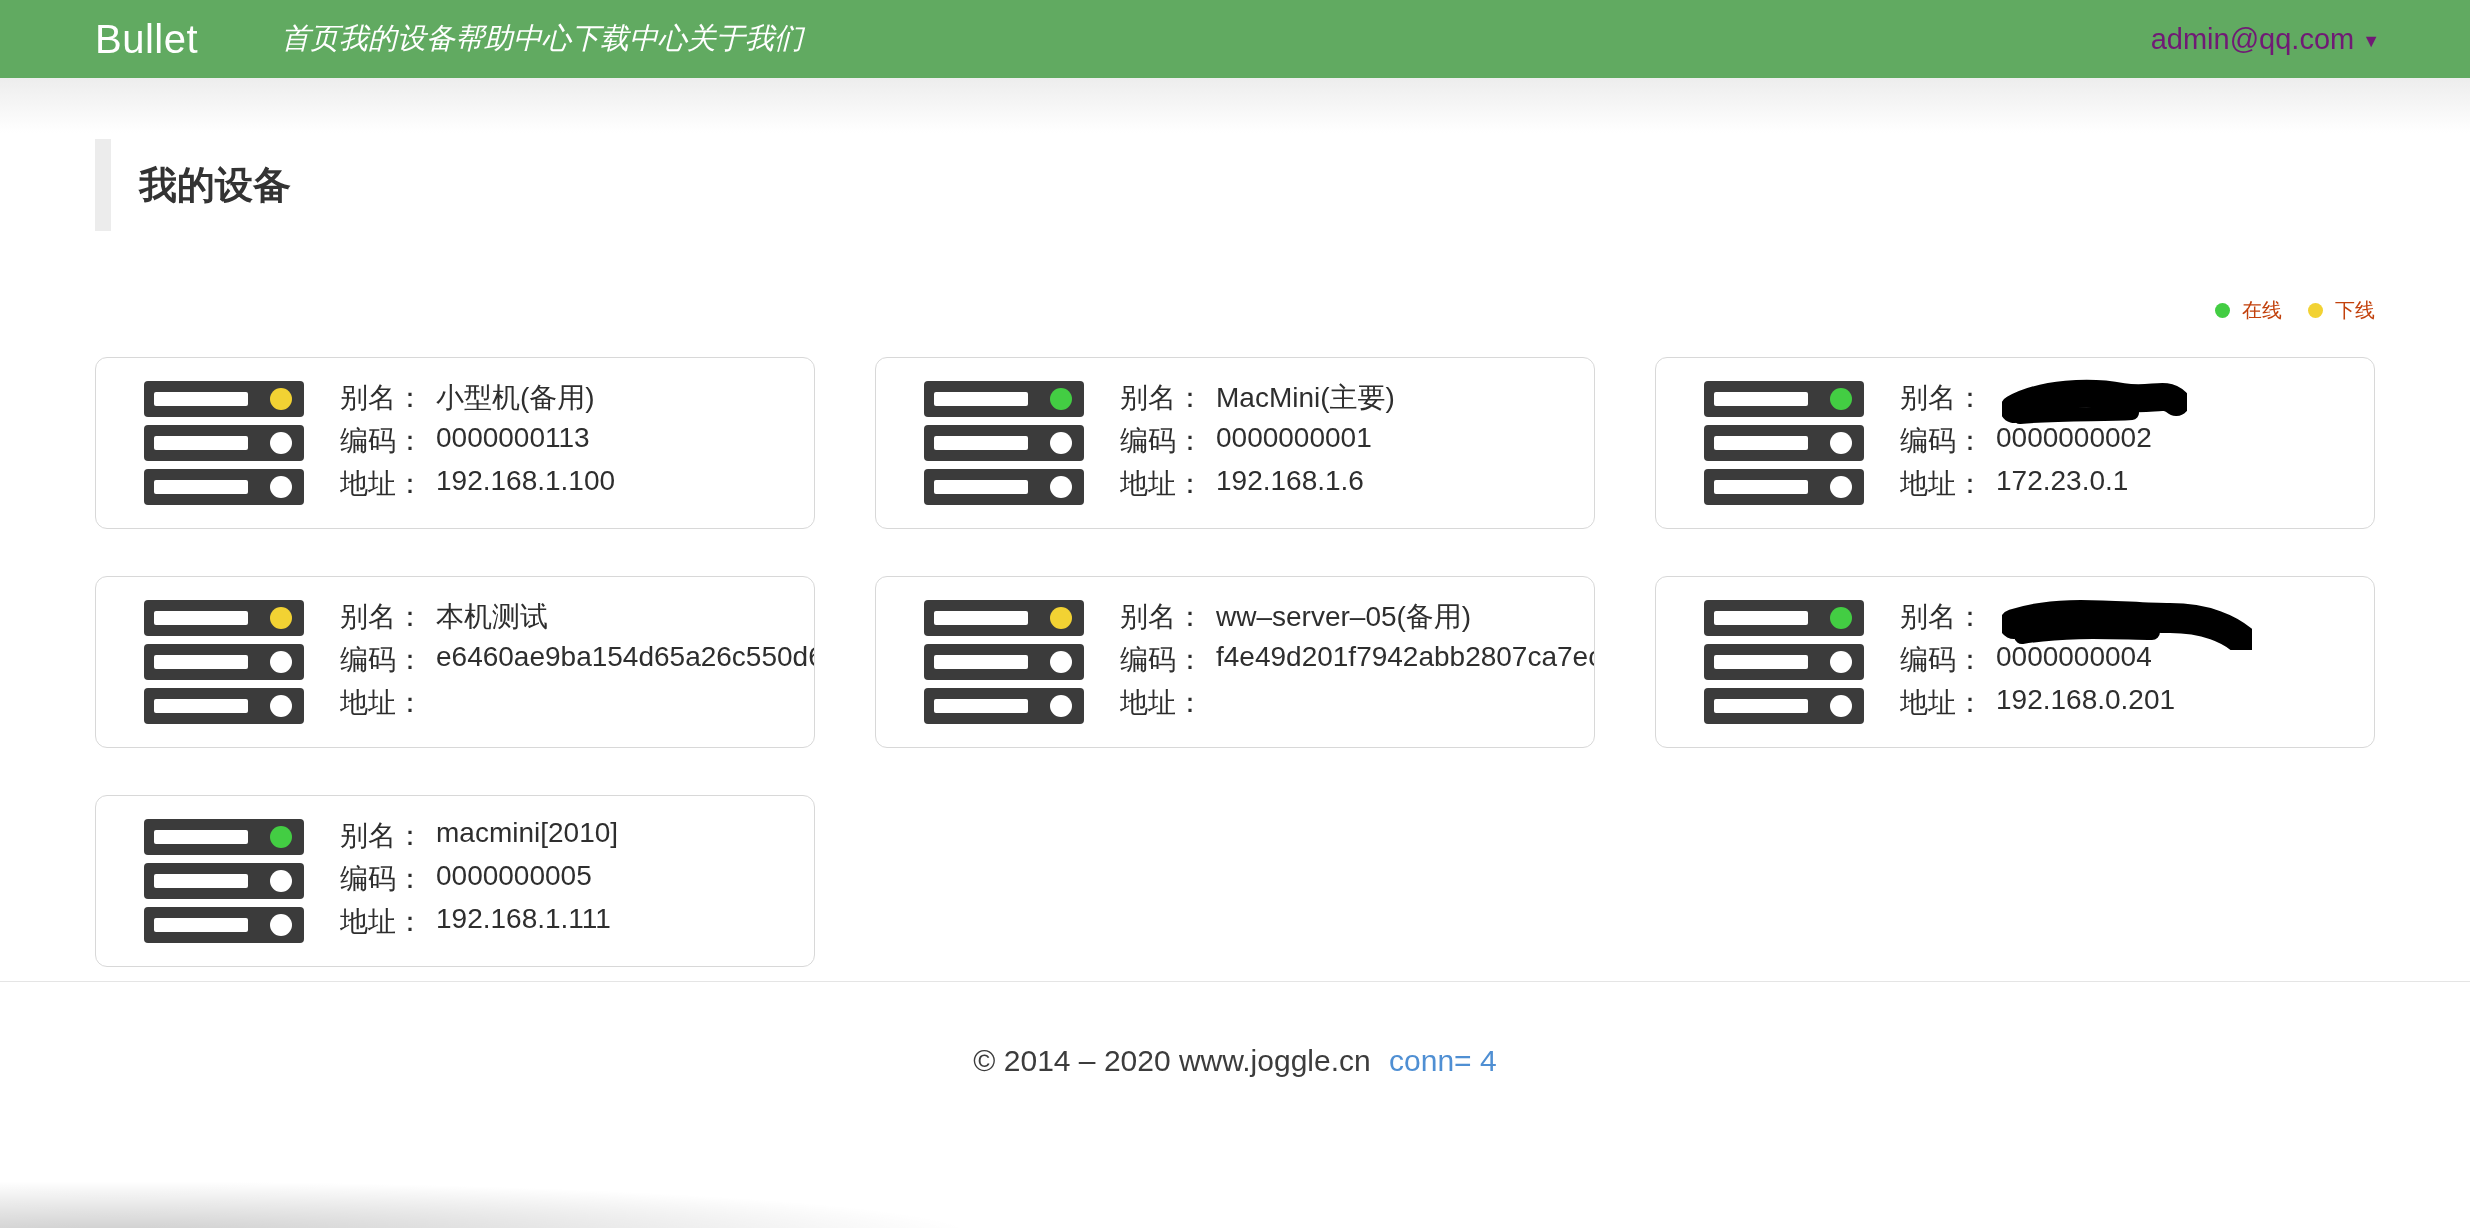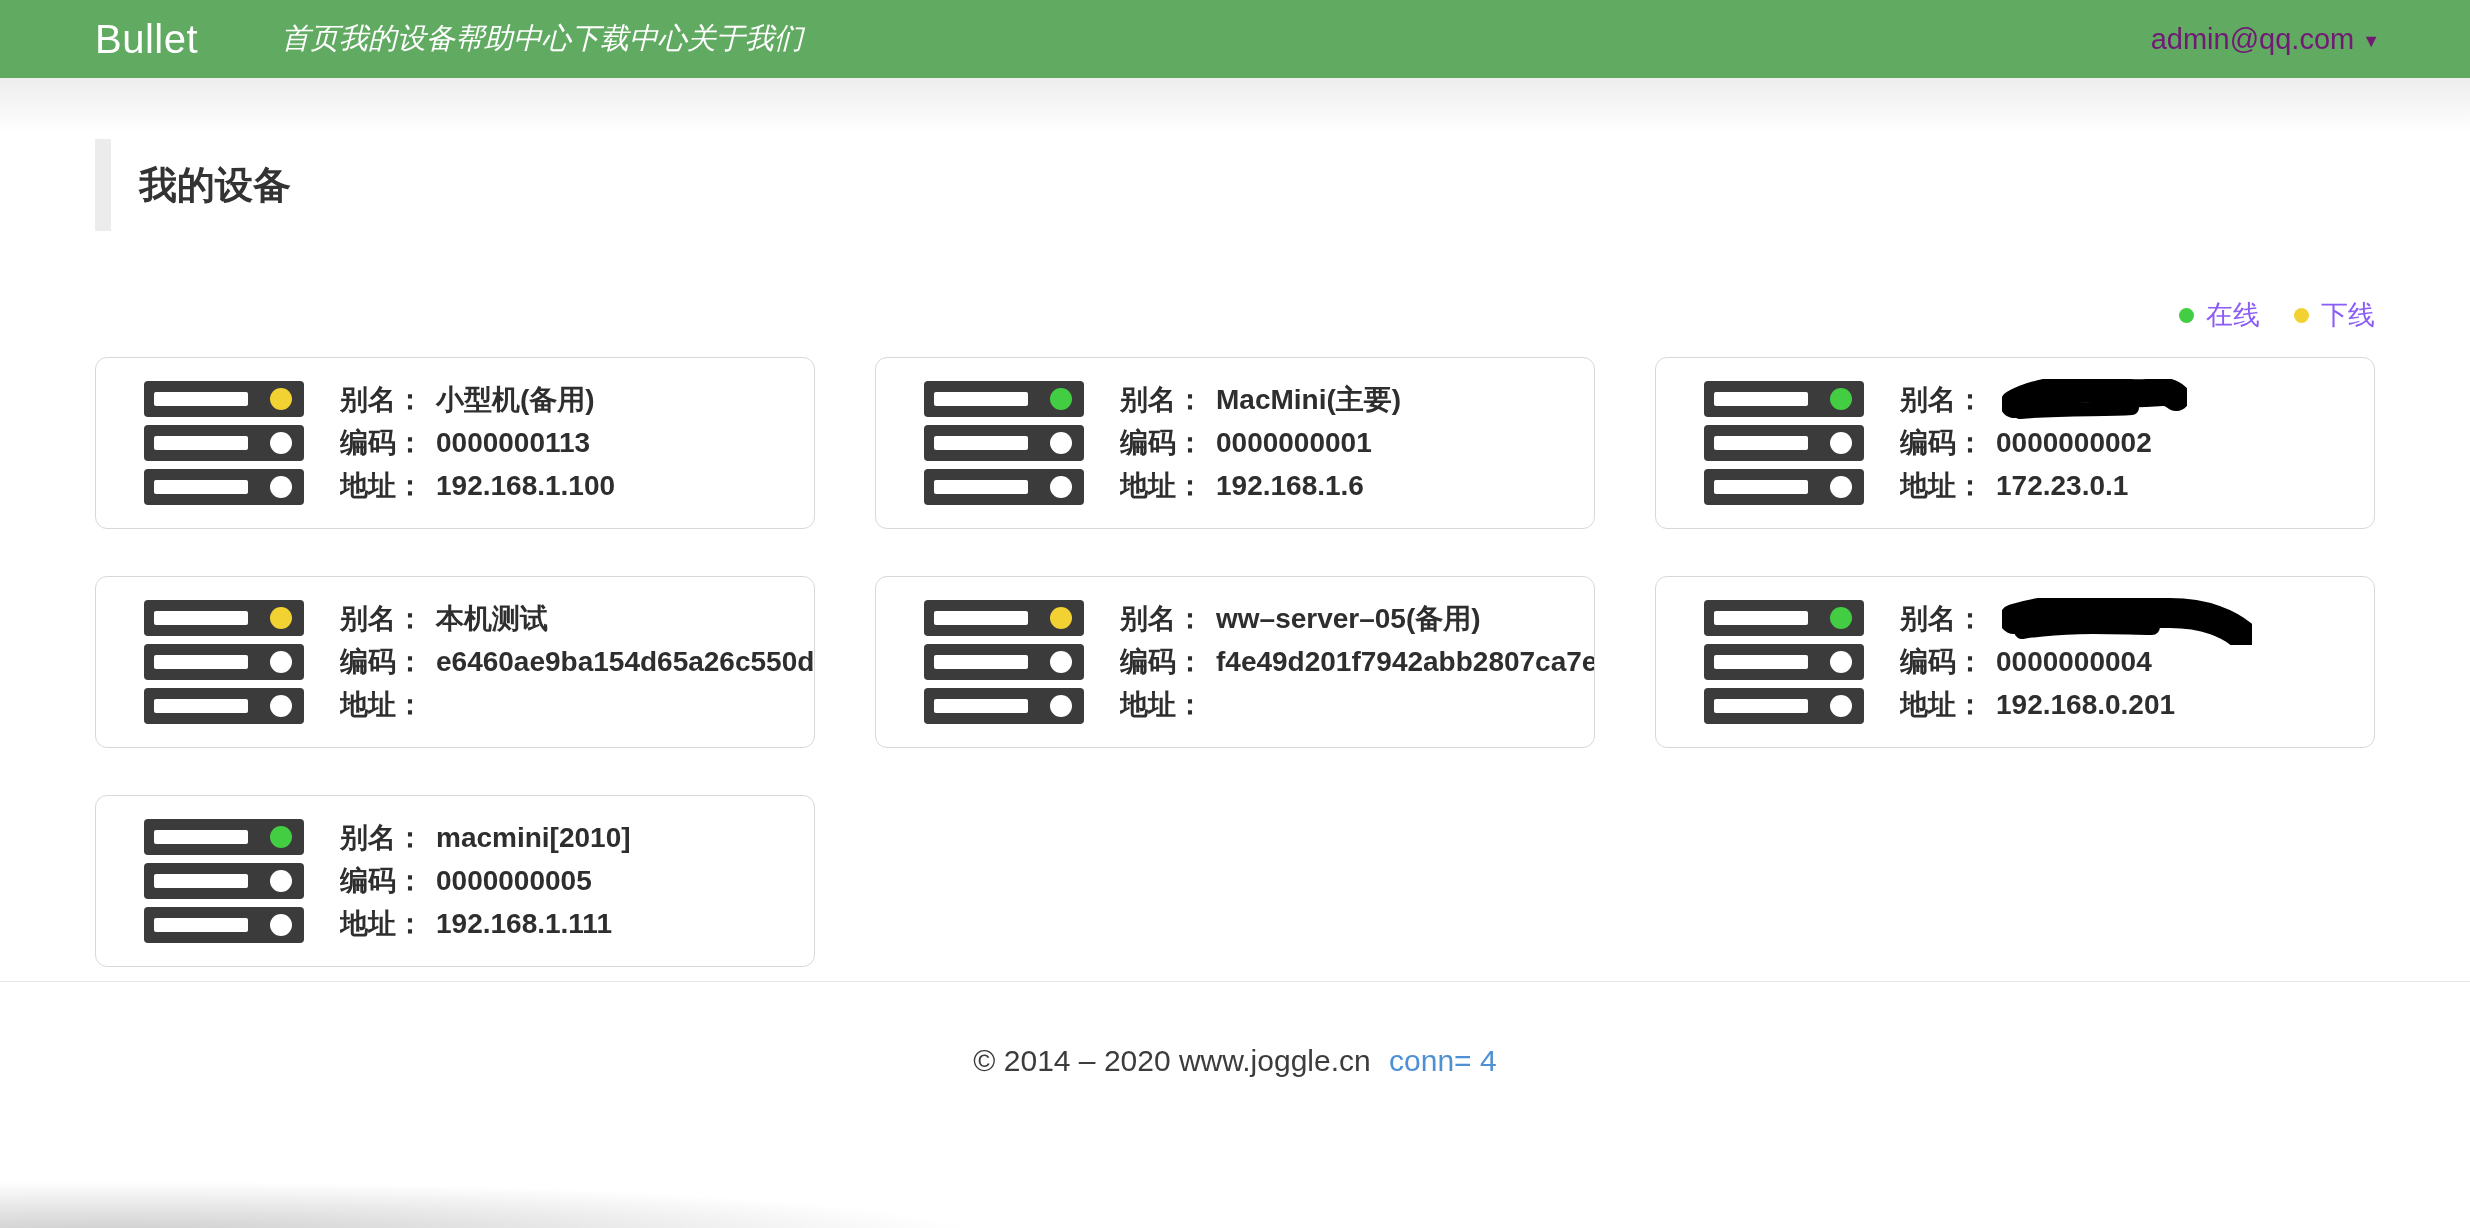--- a/index.html
+++ b/index.html
@@ -61,23 +61,23 @@
   }
   .title-accent { width: 16px; height: 92px; background: #ececec; }
   .page-title { font-size: 38px; color: #333333; margin-left: 28px; }
 
   .legend {
     position: absolute;
     top: 158px;
     right: 0;
     display: flex;
     align-items: center;
-    gap: 34px;
-    font-size: 27px;
-    color: #8b5cf6;
+    gap: 26px;
+    font-size: 20px;
+    color: #c2410c;
   }
   .legend-item { display: flex; align-items: center; gap: 12px; }
   .legend-dot { width: 15px; height: 15px; border-radius: 50%; background: #ccc; }
 
   
   .grid {
     display: flex;
     flex-wrap: wrap;
     gap: 47px 60px;
     margin-top: 126px;
@@ -117,25 +117,23 @@
     background: #ffffff;
   }
   .info {
     margin-left: 36px;
     flex: 1;
     min-width: 0;
     overflow: hidden;
   }
   .info-row {
     display: flex;
-    align-items: center;
     height: 43px;
     font-size: 28px;
     white-space: nowrap;
-    font-weight: bold;
   }
   .info-label { color: #2e2e2e; flex: none; }
   .info-value { color: #2e2e2e; margin-left: 12px; }
   .redact { display: none; vertical-align: middle; margin-left: 6px; }
 
   
   .lang-row {
     display: flex;
     gap: 52px;
     margin-top: 48px;

